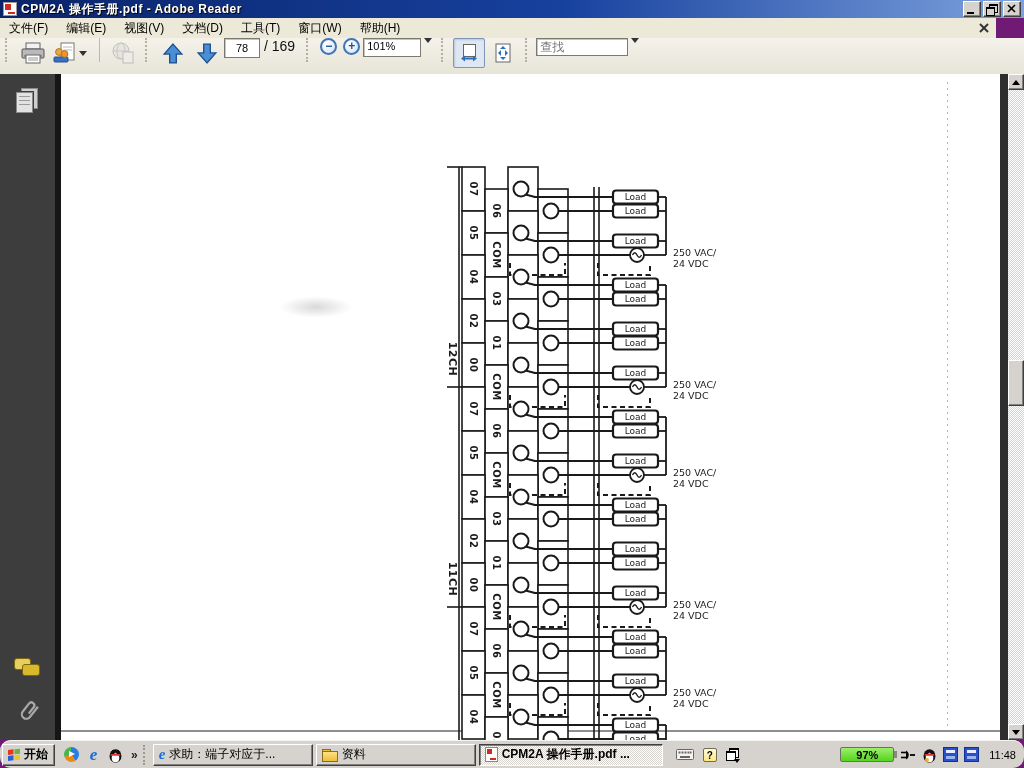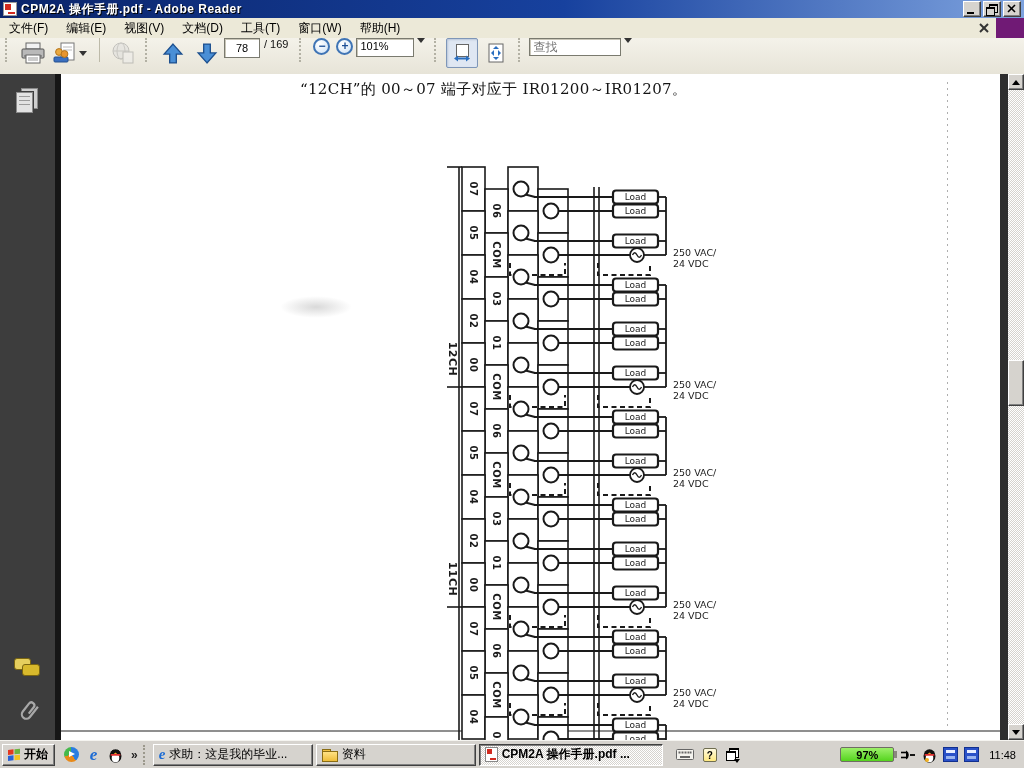--- a/index.html
+++ b/index.html
@@ -27,21 +27,21 @@
   .menuclose{margin-left:auto;margin-right:6px;width:12px;height:12px;position:relative;}
 
   
   .toolbar{position:absolute;left:0;top:38px;width:1024px;height:36px;background:linear-gradient(#f4f2ea,#e7e4d8);border-bottom:1px solid #8f8d80;display:flex;align-items:flex-start;}
   .grip{width:3px;height:24px;border-left:2px dotted #b3b1a4;margin:0 6px 0 5px;}
   .vsep{width:1px;height:24px;background:#bdbaa9;margin:0 6px;}
   .tbtn{height:28px;min-width:30px;display:flex;align-items:center;justify-content:center;border:1px solid transparent;border-radius:2px;margin:0 1px;}
   .tbtn.disabled{opacity:.45;filter:grayscale(1);}
   .tbtn.pressed{background:#dfe7f3;border-color:#7e96b8;box-shadow:inset 1px 1px 2px #b9c6da;}
   .pageinput{width:30px;height:16px;border:1px solid #7a7a6f;box-shadow:inset 1px 1px 0 #c9c6b8;background:#fff;font-size:11px;text-align:center;font-family:"Liberation Sans",sans-serif;}
-  .pagetotal{font-size:11px;margin:0 6px 0 4px;color:#111;}
+  .pagetotal{font-size:14px;margin:0 6px 0 4px;color:#111;}
   .zoombox{width:50px;height:16px;border:1px solid #7a7a6f;box-shadow:inset 1px 1px 0 #c9c6b8;background:#fff;font-size:11px;padding:1px 3px 0 3px;}
   .combo-arrow{width:0;height:0;border-left:4px solid transparent;border-right:4px solid transparent;border-top:5px solid #333;margin:0 4px 0 3px;}
   .roundbtn{width:17px;height:17px;border-radius:50%;border:2px solid #3f74b5;background:radial-gradient(circle at 35% 30%,#ffffff,#cfe2f6);color:#1d4f96;font-weight:bold;font-size:12px;line-height:13px;text-align:center;margin:0 3px;box-sizing:border-box;}
   .searchbox{width:84px;height:16px;border:1px solid #7a7a6f;box-shadow:inset 1px 1px 0 #c9c6b8;background:#fff;font-size:12px;color:#9a988c;padding:0 3px;font-family:"Liberation Sans",sans-serif;}
   .fiticon{position:relative;width:16px;height:18px;}
   .fiticon .pg{position:absolute;left:2px;top:0;width:11px;height:11px;background:#fff;border:1px solid #666;}
   .fiticon svg{position:absolute;left:0;bottom:0;}
 
   
   .main{position:absolute;left:0;top:74px;width:1024px;height:666px;display:flex;}
@@ -68,21 +68,21 @@
   .bgstrip{width:8px;height:666px;background:#2e2e2e;flex:none;}
   .scrollbar{width:16px;height:666px;flex:none;position:relative;background-color:#fff;
     background-image:linear-gradient(45deg,#d6d3ce 25%,transparent 25%,transparent 75%,#d6d3ce 75%),linear-gradient(45deg,#d6d3ce 25%,transparent 25%,transparent 75%,#d6d3ce 75%);
     background-size:2px 2px;background-position:0 0,1px 1px;}
   .sbtn{position:absolute;left:0;width:16px;height:16px;background:#D6D3CE;border:1px solid;border-color:#fff #404040 #404040 #fff;box-shadow:inset -1px -1px 0 #808080;box-sizing:border-box;display:flex;align-items:center;justify-content:center;}
   .tri-up{width:0;height:0;border-left:4px solid transparent;border-right:4px solid transparent;border-bottom:5px solid #000;}
   .tri-dn{width:0;height:0;border-left:4px solid transparent;border-right:4px solid transparent;border-top:5px solid #000;}
   .thumb{position:absolute;left:0;top:286px;width:16px;height:46px;background:#D6D3CE;border:1px solid;border-color:#fff #404040 #404040 #fff;box-shadow:inset -1px -1px 0 #808080;box-sizing:border-box;}
 
   
-  .taskbar{position:absolute;left:0;top:740px;width:1024px;height:28px;background:#D6D3CE;border-top:1px solid #f5f4f0;box-sizing:border-box;display:flex;align-items:center;}
+  .taskbar{position:absolute;left:0;top:740px;width:1024px;height:28px;background:#D6D3CE;border-top:1px solid #f5f4f0;box-sizing:border-box;display:flex;align-items:center;border-radius:11px;}
   .raised{background:#D6D3CE;border:1px solid;border-color:#fff #404040 #404040 #fff;box-shadow:inset -1px -1px 0 #808080;box-sizing:border-box;}
   .sunkenb{border:1px solid;border-color:#404040 #fff #fff #404040;box-shadow:inset 1px 1px 0 #808080;box-sizing:border-box;}
   .startbtn{height:22px;margin-left:2px;padding:0 6px 0 4px;display:flex;align-items:center;gap:3px;font-size:12px;font-weight:bold;color:#000;flex:none;}
   .ql{display:flex;align-items:center;gap:5px;margin-left:8px;flex:none;}
   .qlicon{width:17px;height:17px;display:flex;align-items:center;justify-content:center;}
   .chev{font-size:12px;font-weight:bold;color:#222;margin-left:2px;}
   .tsep{width:3px;height:20px;border-left:2px dotted #9b988c;margin:0 5px;flex:none;}
   .taskbtn{height:22px;width:160px;margin-right:3px;display:flex;align-items:center;gap:4px;padding:0 5px;font-size:12px;color:#000;white-space:nowrap;overflow:hidden;flex:none;}
   .taskbtn.active{background-color:#fff;background-image:linear-gradient(45deg,#d6d3ce 25%,transparent 25%,transparent 75%,#d6d3ce 75%),linear-gradient(45deg,#d6d3ce 25%,transparent 25%,transparent 75%,#d6d3ce 75%);background-size:2px 2px;background-position:0 0,1px 1px;font-weight:bold;}
   .taskbtn .lbl{overflow:hidden;text-overflow:clip;white-space:nowrap;}
@@ -239,21 +239,20 @@
       </div>
       <div class="clipicon">
         <svg width="24" height="28" viewBox="0 0 24 28">
           <path d="M15 5 L15 18 a4.5 4.5 0 0 1 -9 0 L6 8 a3 3 0 0 1 6 0 L12 16" fill="none" stroke="#a8a8a8" stroke-width="2.2" transform="rotate(38 12 14)"></path>
         </svg>
       </div>
     </div>
     <div class="sidestrip"></div>
 
     <div class="docarea">
-      <div class="heading">“12CH”的 00～07 端子对应于 IR01200～IR01207。</div>
       <div class="smudge"></div>
       <div class="dotline"></div>
       <div class="pagebottom"></div>
       <svg id="wiring-svg" class="wiring" viewBox="0 0 300 580">
           <rect x="17" y="7" width="23" height="44" fill="#fff" stroke="#1a1a1a" stroke-width="1.6"></rect>
           <rect x="63" y="7" width="30" height="44" fill="#fff" stroke="#1a1a1a" stroke-width="1.6"></rect>
           <text x="28.5" y="29" transform="rotate(90 28.5 29)" text-anchor="middle" dominant-baseline="central" font-size="10" font-weight="600" fill="#1a1a1a" font-family="&quot;DejaVu Sans&quot;,sans-serif" letter-spacing="0.5">07</text>
           <rect x="40" y="29" width="23" height="44" fill="#fff" stroke="#1a1a1a" stroke-width="1.6"></rect>
           <rect x="93" y="29" width="30" height="44" fill="#fff" stroke="#1a1a1a" stroke-width="1.6"></rect>
           <text x="51.5" y="51" transform="rotate(90 51.5 51)" text-anchor="middle" dominant-baseline="central" font-size="10" font-weight="600" fill="#1a1a1a" font-family="&quot;DejaVu Sans&quot;,sans-serif" letter-spacing="0.5">06</text>
@@ -552,21 +551,21 @@
           <polygon points="7.5,5.5 9.2,7 5.8,7" fill="#f5a51c"></polygon>
           <rect x="2.5" y="7" width="10" height="1.8" rx="0.9" fill="#e03030"></rect>
         </svg>
       </div>
       <span class="chev">»</span>
     </div>
     <div class="tsep"></div>
 
     <div class="taskbtn raised">
       <span class="ie-e">e</span>
-      <span class="lbl">求助：这是我的毕业...</span>
+      <span class="lbl">求助：端子对应于...</span>
     </div>
     <div class="taskbtn raised">
       <span class="foldericon"></span>
       <span class="lbl">资料</span>
     </div>
     <div class="taskbtn sunkenb active" style="width:184px;">
       <span class="pdficon"></span>
       <span class="lbl">CPM2A 操作手册.pdf ...</span>
     </div>
 

